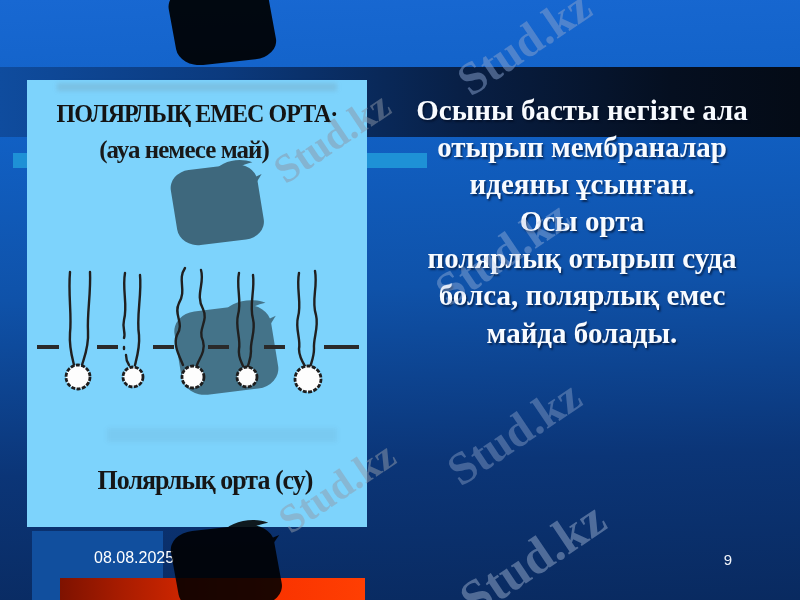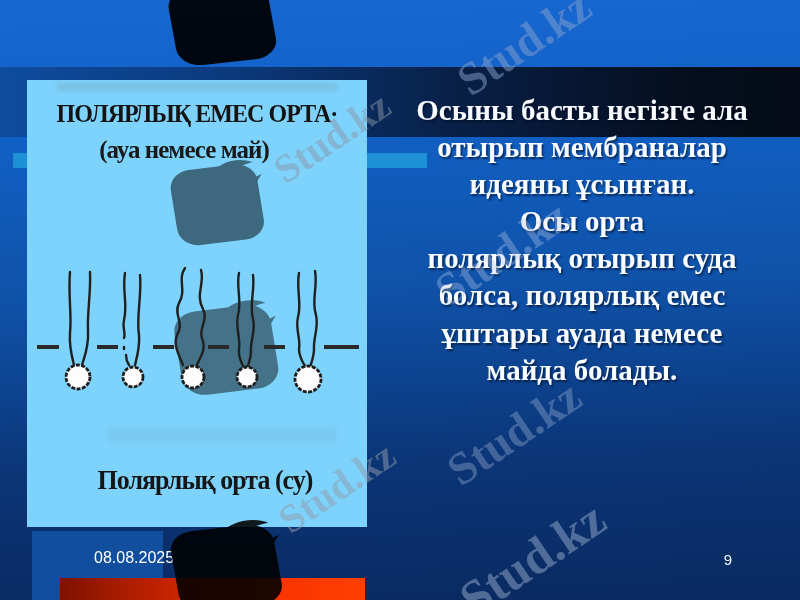--- a/index.html
+++ b/index.html
@@ -138,21 +138,20 @@
   <div class="abs pbottom">Полярлық орта (су)</div>
 </div>
 
 <div class="abs bodytext">
   <div>Осыны басты негізге ала</div>
   <div>отырып мембраналар</div>
   <div>идеяны ұсынған.</div>
   <div>Осы орта</div>
   <div>полярлық отырып суда</div>
   <div>болса, полярлық емес</div>
-  <div>ұштары ауада немесе</div>
   <div>майда болады.</div>
 </div>
 
 <div class="abs datebox"></div>
 <div class="abs orangebar"></div>
 <div class="abs date">08.08.2025</div>
 <div class="abs pagenum">9</div>
 <svg class="logo logo4" viewBox="0 0 100 100" preserveAspectRatio="none">
     <use href="#birdlogo"></use>
   </svg>

